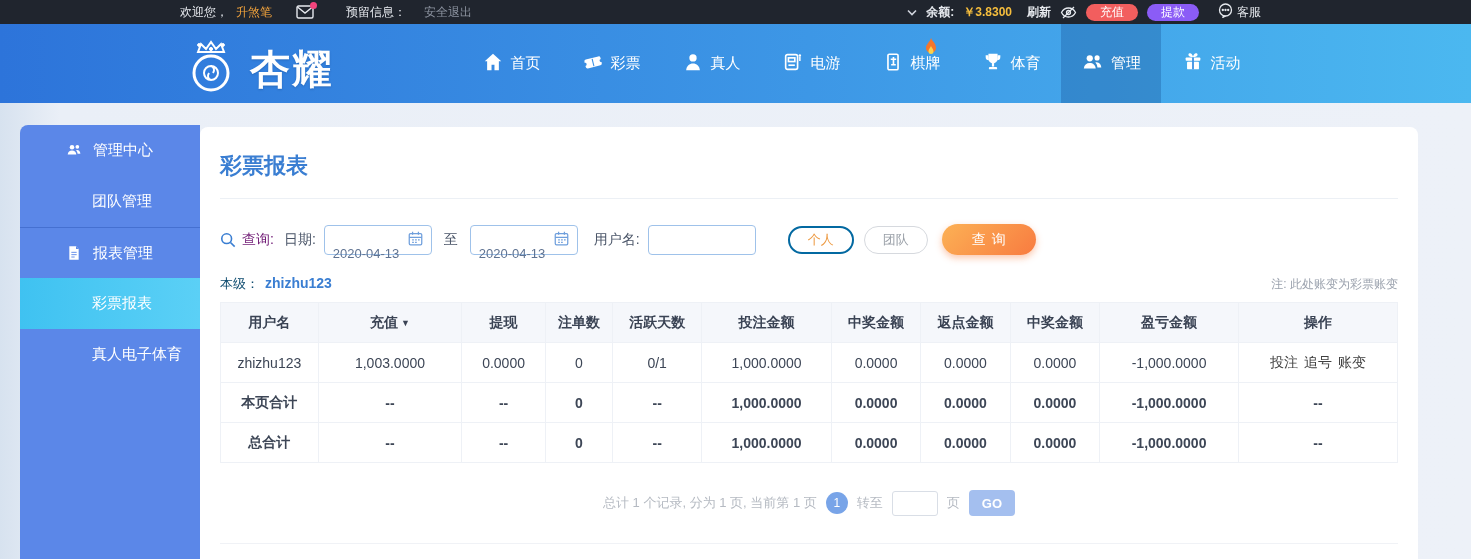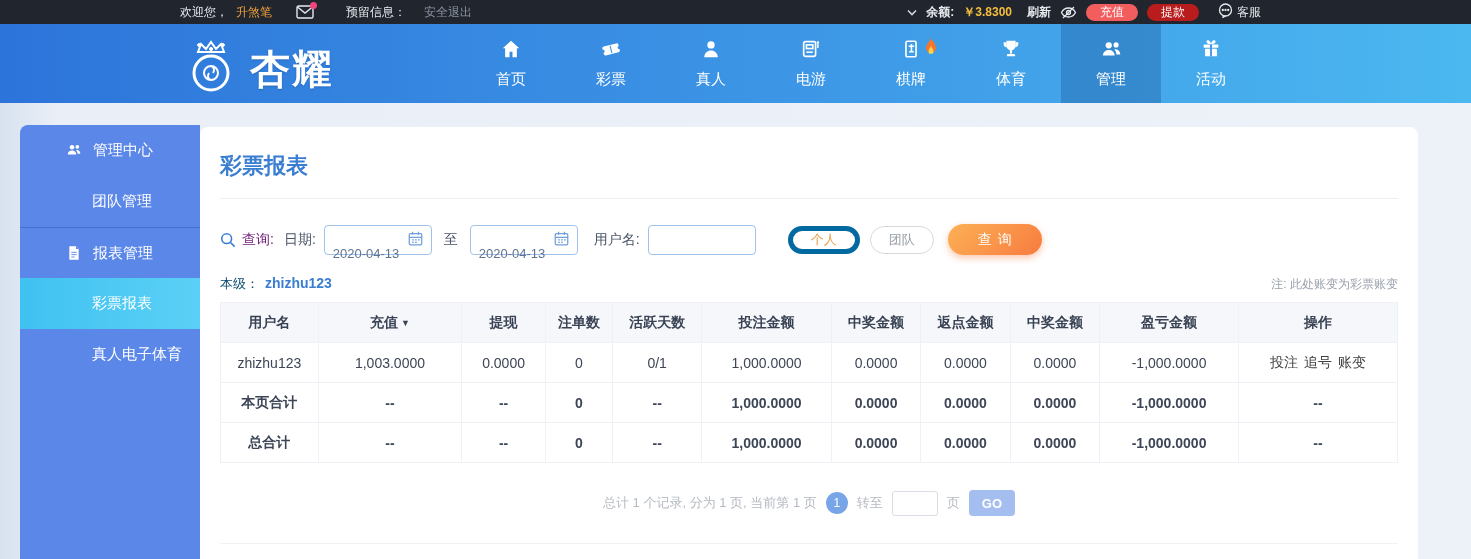--- a/index.html
+++ b/index.html
@@ -19,32 +19,32 @@
   .logout { color:#8d94a1; margin-left:10px; cursor:pointer; }
   .topbar .right { margin-left:auto; display:flex; align-items:center; gap:9px; }
   .chev { display:flex; align-items:center; }
   .bal-label { font-weight:bold; }
   .bal-val { color:#f5bd3d; font-weight:bold; }
   .refresh { font-weight:bold; cursor:pointer; margin-left:6px; }
   .eyeoff { cursor:pointer; display:flex; align-items:center; }
   .pillbtn { height:17px; line-height:17px; padding:0 14px; border-radius:9px;
     color:#fff; font-size:12px; cursor:pointer; border:none; }
   .pill-recharge { background:#f25e5e; }
-  .pill-withdraw { background:#b91c1c; }
+  .pill-withdraw { background:#8b5cf6; }
   .service { display:flex; align-items:center; gap:4px; margin-left:10px; cursor:pointer; }
 
   
   .navbar { position:relative; height:79px;
     background:linear-gradient(90deg,#2d74da 0%,#3d97e6 55%,#4bb8f0 100%); }
   .brand { position:absolute; left:180px; top:12px; display:flex; align-items:center;
     gap:8px; color:#fff; cursor:pointer; }
   .brand-text { font-size:40px; font-weight:bold; letter-spacing:2px;
     text-shadow:0 1px 2px rgba(0,40,90,.25); }
   .nav-items { position:absolute; left:461px; top:0; display:flex; height:79px; }
-  .nav-item { width:100px; height:79px; display:flex; flex-direction:column;
+  .nav-item { width:100px; height:79px; display:flex; flex-direction:row;
     align-items:center; justify-content:center; gap:7px; color:#fff; font-size:15px;
     cursor:pointer; position:relative; }
   .nav-item.active { background:rgba(16,66,134,.28); }
   .hotflame { position:absolute; top:14px; left:62px; }
 
   
   .sidebar { position:absolute; left:20px; top:125px; width:180px; height:434px;
     background:#5b87e8; border-radius:8px 0 0 0; color:#fff; font-size:15px; }
   .side-item { height:51px; display:flex; align-items:center; padding-left:46px;
     gap:11px; cursor:pointer; }
@@ -65,21 +65,21 @@
   .f-label { margin-right:8px; }
   .date-box { width:108px; height:30px; border:1px solid #9fc2ea; border-radius:4px;
     display:flex; align-items:center; padding:0 8px; gap:6px; cursor:pointer; }
   .date-box .dval { flex:1; font-size:13px; color:#5f7392;margin-top:28px; }
   .to-label { margin:0 12px; }
   .uname-label { margin-left:16px; margin-right:8px; }
   .text-input { width:108px; height:30px; border:1px solid #9fc2ea; border-radius:4px;
     font-size:13px; color:#5f7392; padding:0 8px; outline:none; }
   .scope-btn { height:28px; padding:0 18px; border-radius:14px; background:#fff;
     font-size:13px; cursor:pointer; }
-  .scope-personal { margin-left:32px; border:5px solid #0369a1; color:#ed9a42; }
+  .scope-personal { margin-left:32px; border:2px solid #0369a1; color:#ed9a42; }
   .scope-team { margin-left:10px; border:1px solid #d6d9de; color:#9aa0a8; }
   .search-btn { margin-left:14px; height:31px; padding:0 24px; border:none; border-radius:16px;
     background:linear-gradient(135deg,#fcb155,#f87b40); color:#fff; font-size:14px;
     letter-spacing:6px; text-indent:6px; cursor:pointer;
     box-shadow:0 3px 7px rgba(248,130,70,.45); }
 
   .level-row { margin-top:20px; display:flex; align-items:baseline; font-size:13px; }
   .level-label { color:#0c4a6e; }
   .level-user { color:#3a7ed2; font-weight:bold; font-size:14px; margin-left:6px; cursor:pointer; }
   .note { margin-left:auto; color:#9aa1ad; font-size:12px; }

